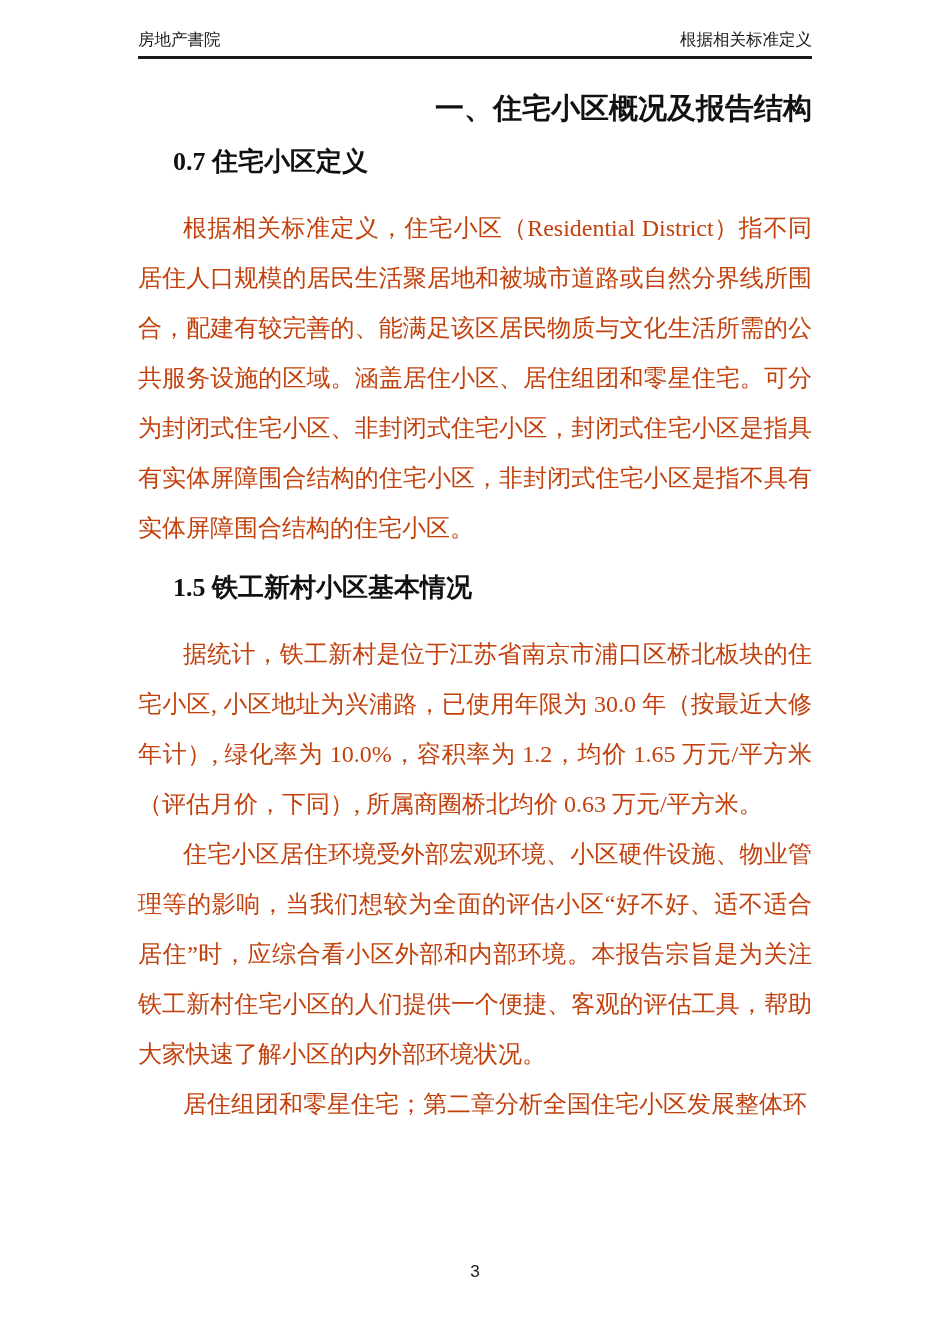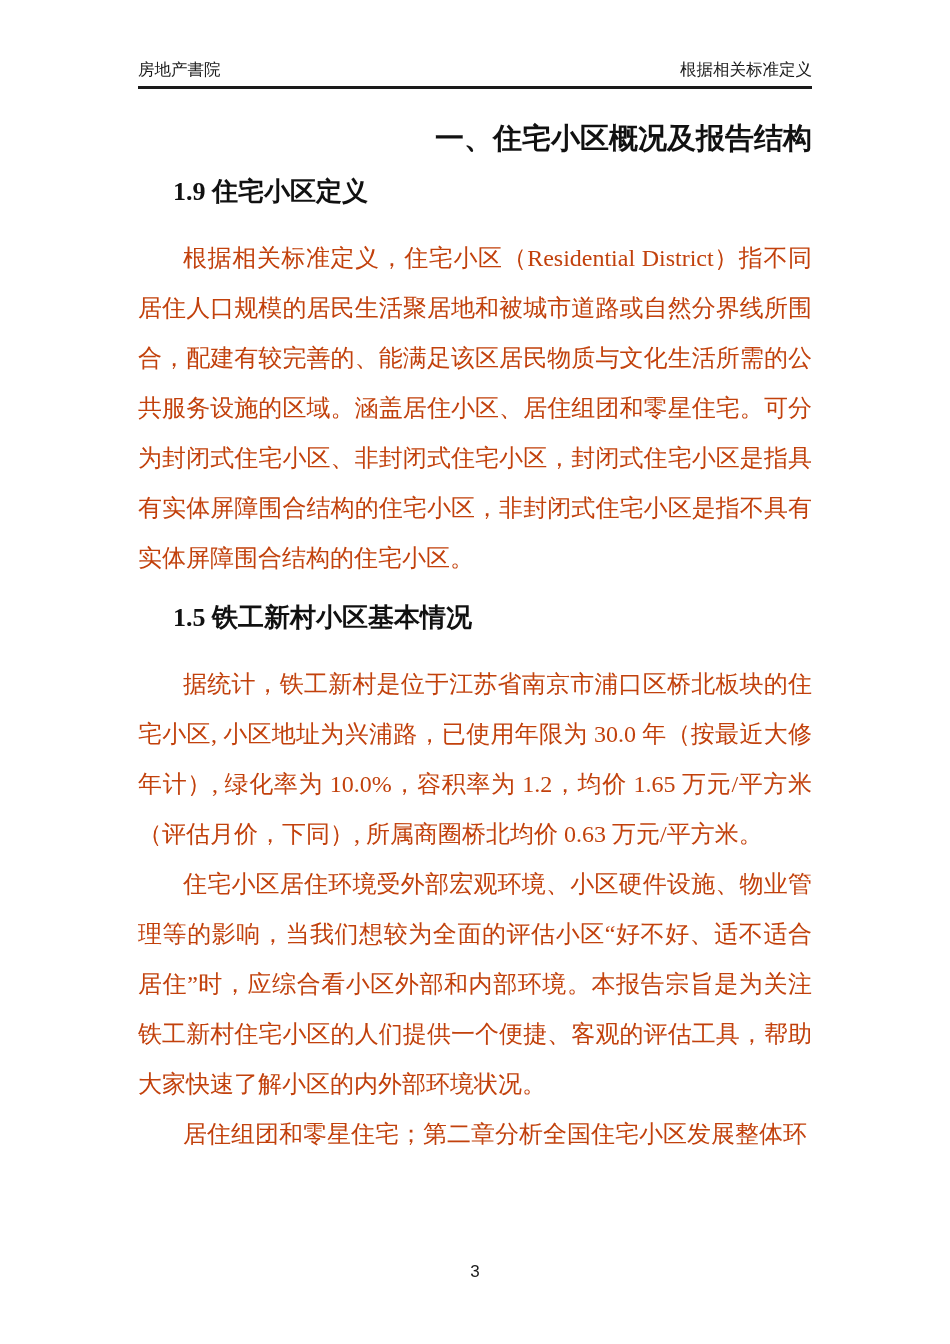--- a/index.html
+++ b/index.html
@@ -19,21 +19,21 @@
     box-sizing: border-box;
     width: 950px;
     height: 1344px;
     padding: 0 138px;
     background: #ffffff;
   }
   .header {
     display: flex;
     justify-content: space-between;
     align-items: flex-end;
-    padding-top: 60px;
+    padding-top: 30px;
     padding-bottom: 6px;
     border-bottom: 3px solid #1a1a1a;
     font-family: "Liberation Sans", "DejaVu Sans", sans-serif;
     font-size: 16.5px;
     line-height: 1.2;
     color: #1a1a1a;
   }
   .chapter-title {
     margin: 31px 0 0 37px;
     font-size: 29px;
@@ -76,21 +76,21 @@
 
 <div class="page">
 
   <header class="header">
     <span>房地产書院</span>
     <span>根据相关标准定义</span>
   </header>
 
   <h1 class="chapter-title">一、住宅小区概况及报告结构</h1>
 
-  <h2 class="section-heading">1.9 住宅小区定义</h2>
+  <h2 class="section-heading">0.7 住宅小区定义</h2>
 
   <p class="para">根据相关标准定义，住宅小区（Residential District）指不同居住人口规模的居民生活聚居地和被城市道路或自然分界线所围合，配建有较完善的、能满足该区居民物质与文化生活所需的公共服务设施的区域。涵盖居住小区、居住组团和零星住宅。可分为封闭式住宅小区、非封闭式住宅小区，封闭式住宅小区是指具有实体屏障围合结构的住宅小区，非封闭式住宅小区是指不具有实体屏障围合结构的住宅小区。</p>
 
   <h2 class="section-heading">1.5 铁工新村小区基本情况</h2>
 
   <p class="para">据统计，铁工新村是位于江苏省南京市浦口区桥北板块的住宅小区, 小区地址为兴浦路，已使用年限为 30.0 年（按最近大修年计）, 绿化率为 10.0%，容积率为 1.2，均价 1.65 万元/平方米（评估月价，下同）, 所属商圈桥北均价 0.63 万元/平方米。</p>
 
 
   <p class="para">住宅小区居住环境受外部宏观环境、小区硬件设施、物业管理等的影响，当我们想较为全面的评估小区“好不好、适不适合居住”时，应综合看小区外部和内部环境。本报告宗旨是为关注铁工新村住宅小区的人们提供一个便捷、客观的评估工具，帮助大家快速了解小区的内外部环境状况。</p>
 

